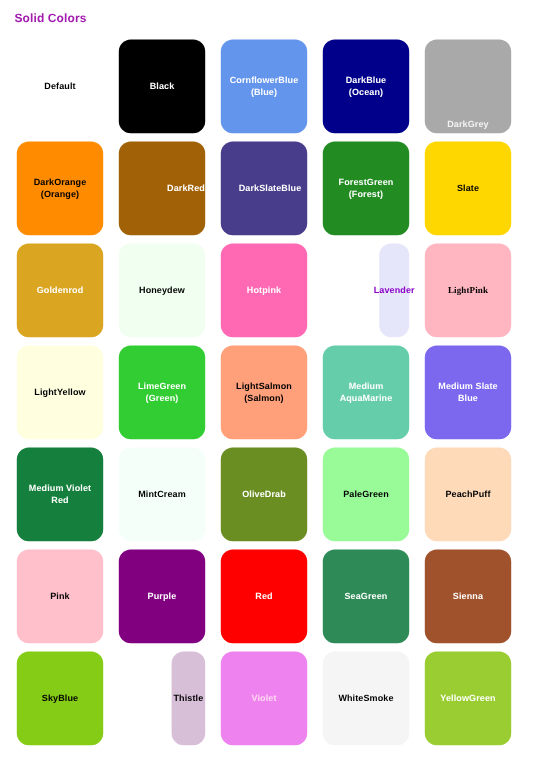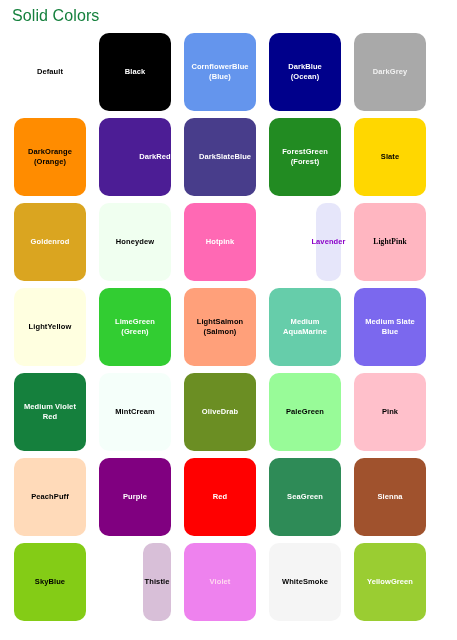--- a/index.html
+++ b/index.html
@@ -10,23 +10,23 @@
     width: 457px;
     height: 640px;
     background: #ffffff;
     font-family: "Liberation Sans", sans-serif;
     overflow: hidden;
   }
   #page-title {
     position: absolute;
     left: 12px;
     top: 6px;
-    font-size: 16px;
-    font-weight: normal;
-    color: #15803d;
+    font-size: 10px;
+    font-weight: bold;
+    color: #a21caf;
     letter-spacing: 0.1px;
     line-height: 20px;
   }
   #swatch-grid {
     position: absolute;
     left: 14px;
     top: 33px;
     width: 429px;
     display: grid;
     grid-template-columns: repeat(5, 72px);
@@ -64,28 +64,28 @@
       <span class="swatch-label" style="color: rgb(255, 255, 255);">Black</span>
     </div>
     <div class="swatch" style="background: rgb(100, 149, 237);">
       <span class="swatch-label" style="color: rgb(255, 255, 255);">CornflowerBlue
 (Blue)</span>
     </div>
     <div class="swatch" style="background: rgb(0, 0, 139);">
       <span class="swatch-label" style="color: rgb(255, 255, 255);">DarkBlue
 (Ocean)</span>
     </div>
-    <div class="swatch" style="background: rgb(169, 169, 169);">
+    <div class="swatch" style="background: rgb(169, 169, 169); align-items: flex-end;">
       <span class="swatch-label" style="color: rgb(242, 242, 242);">DarkGrey</span>
     </div>
     <div class="swatch" style="background: rgb(255, 140, 0);">
       <span class="swatch-label" style="color: rgb(0, 0, 0);">DarkOrange
 (Orange)</span>
     </div>
-    <div class="swatch" style="background: #4c1d95; padding-left: 44px;">
+    <div class="swatch" style="background: #a16207; padding-left: 44px;">
       <span class="swatch-label" style="color: rgb(255, 255, 255);">DarkRed</span>
     </div>
     <div class="swatch" style="background: rgb(72, 61, 139);">
       <span class="swatch-label" style="color: rgb(255, 255, 255); padding-left: 10px;">DarkSlateBlue</span>
     </div>
     <div class="swatch" style="background: rgb(34, 139, 34);">
       <span class="swatch-label" style="color: rgb(255, 255, 255);">ForestGreen
 (Forest)</span>
     </div>
     <div class="swatch" style="background: rgb(255, 215, 0);">
@@ -131,25 +131,25 @@
     </div>
     <div class="swatch" style="background: rgb(245, 255, 250);">
       <span class="swatch-label" style="color: rgb(0, 0, 0);">MintCream</span>
     </div>
     <div class="swatch" style="background: rgb(107, 142, 35);">
       <span class="swatch-label" style="color: rgb(255, 255, 255);">OliveDrab</span>
     </div>
     <div class="swatch" style="background: rgb(152, 251, 152);">
       <span class="swatch-label" style="color: rgb(0, 0, 0);">PaleGreen</span>
     </div>
+    <div class="swatch" style="background: rgb(255, 218, 185);">
+      <span class="swatch-label" style="color: rgb(0, 0, 0);">PeachPuff</span>
+    </div>
     <div class="swatch" style="background: rgb(255, 192, 203);">
       <span class="swatch-label" style="color: rgb(0, 0, 0);">Pink</span>
-    </div>
-    <div class="swatch" style="background: rgb(255, 218, 185);">
-      <span class="swatch-label" style="color: rgb(0, 0, 0);">PeachPuff</span>
     </div>
     <div class="swatch" style="background: rgb(128, 0, 128);">
       <span class="swatch-label" style="color: rgb(255, 255, 255);">Purple</span>
     </div>
     <div class="swatch" style="background: rgb(255, 0, 0);">
       <span class="swatch-label" style="color: rgb(255, 255, 255);">Red</span>
     </div>
     <div class="swatch" style="background: rgb(46, 139, 87);">
       <span class="swatch-label" style="color: rgb(255, 255, 255);">SeaGreen</span>
     </div>

